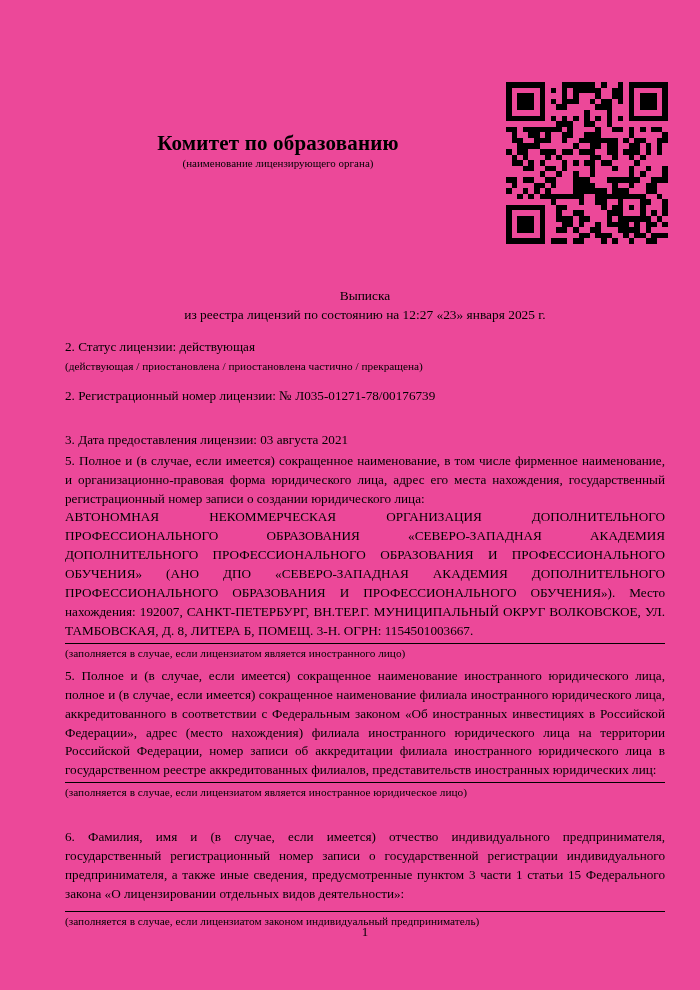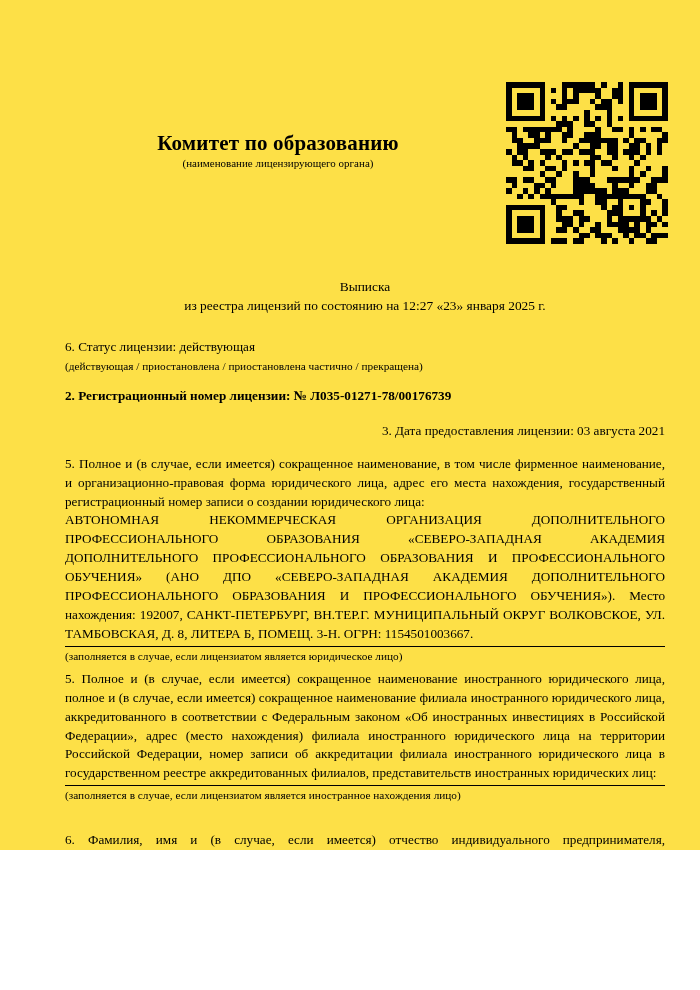--- a/index.html
+++ b/index.html
@@ -2,44 +2,44 @@
 <html lang="ru"><head>
 <meta charset="utf-8">
 <style>
   html,body{margin:0;padding:0;background:#ffffff;}
   body{
     width:700px;height:990px;
     font-family:"Liberation Serif","DejaVu Serif",serif;
     color:#000;
     -webkit-font-smoothing:antialiased;
   }
-  .page{position:relative;width:700px;height:850px;background:#fde047;overflow:hidden;}
+  .page{position:relative;width:700px;height:990px;background:#ec4899;overflow:hidden;}
 
   
   .org-block{position:absolute;left:0;top:131px;width:556px;text-align:center;}
   .org-name{font-size:21px;font-weight:700;line-height:24px;letter-spacing:.2px;}
   .org-caption{font-size:11px;line-height:13px;margin-top:2px;}
 
   .qr{position:absolute;left:506px;top:82px;width:162px;height:162px;}
 
   
-  .doc-title{position:absolute;left:65px;top:277px;width:600px;text-align:center;
+  .doc-title{position:absolute;left:65px;top:286px;width:600px;text-align:center;
     font-size:13.4px;line-height:19px;}
 
   
   .items{position:absolute;left:65px;top:338px;width:600px;font-size:13.2px;line-height:18.9px;}
   .item{margin:0;}
   .item-text{white-space:normal;}
   .just{text-align:justify;}
   .fill-note{font-size:11.3px;line-height:15px;padding-top:2px;text-align:left;}
   .rule{border-top:1.4px solid #000;margin-top:2px;height:0;}
 
   #item1{margin-bottom:13px;}
-  #item2{margin-bottom:16px;font-weight:bold;}
-  #item3{margin-bottom:14px;text-align:right;}
+  #item2{margin-bottom:25px;}
+  #item3{margin-bottom:2px;}
   #item4{margin-bottom:6px;}
   #item5{margin-bottom:28px;}
   #item6 .rule{margin-top:7px;}
 
   .page-num{position:absolute;left:65px;top:924px;width:600px;text-align:center;font-size:13px;}
 </style>
 </head>
 <body>
 
 <div class="page">
@@ -462,43 +462,43 @@
     </svg>
 
   <div class="doc-title">
     <div>Выписка</div>
     <div>из реестра лицензий по состоянию на 12:27 «23» января 2025 г.</div>
   </div>
 
   <div class="items">
 
     <div class="item" id="item1">
-      <div class="item-text">6. Статус лицензии: действующая</div>
+      <div class="item-text">2. Статус лицензии: действующая</div>
       <div class="fill-note">(действующая / приостановлена / приостановлена частично / прекращена)</div>
     </div>
 
     <div class="item" id="item2">
       <div class="item-text">2. Регистрационный номер лицензии: № Л035-01271-78/00176739</div>
     </div>
 
     <div class="item" id="item3">
       <div class="item-text">3. Дата предоставления лицензии: 03 августа 2021</div>
     </div>
 
     <div class="item" id="item4">
       <div class="item-text just">5. Полное и (в случае, если имеется) сокращенное наименование, в том числе фирменное наименование, и организационно-правовая форма юридического лица, адрес его места нахождения, государственный регистрационный номер записи о создании юридического лица:</div>
       <div class="item-text just">АВТОНОМНАЯ НЕКОММЕРЧЕСКАЯ ОРГАНИЗАЦИЯ ДОПОЛНИТЕЛЬНОГО ПРОФЕССИОНАЛЬНОГО ОБРАЗОВАНИЯ «СЕВЕРО-ЗАПАДНАЯ АКАДЕМИЯ ДОПОЛНИТЕЛЬНОГО ПРОФЕССИОНАЛЬНОГО ОБРАЗОВАНИЯ И ПРОФЕССИОНАЛЬНОГО ОБУЧЕНИЯ» (АНО ДПО «СЕВЕРО-ЗАПАДНАЯ АКАДЕМИЯ ДОПОЛНИТЕЛЬНОГО ПРОФЕССИОНАЛЬНОГО ОБРАЗОВАНИЯ И ПРОФЕССИОНАЛЬНОГО ОБУЧЕНИЯ»). Место нахождения: 192007, САНКТ-ПЕТЕРБУРГ, ВН.ТЕР.Г. МУНИЦИПАЛЬНЫЙ ОКРУГ ВОЛКОВСКОЕ, УЛ. ТАМБОВСКАЯ, Д. 8, ЛИТЕРА Б, ПОМЕЩ. 3-Н. ОГРН: 1154501003667.</div>
       <div class="rule"></div>
-      <div class="fill-note">(заполняется в случае, если лицензиатом является юридическое лицо)</div>
+      <div class="fill-note">(заполняется в случае, если лицензиатом является иностранного лицо)</div>
     </div>
 
     <div class="item" id="item5">
       <div class="item-text just">5. Полное и (в случае, если имеется) сокращенное наименование иностранного юридического лица, полное и (в случае, если имеется) сокращенное наименование филиала иностранного юридического лица, аккредитованного в соответствии с Федеральным законом «Об иностранных инвестициях в Российской Федерации», адрес (место нахождения) филиала иностранного юридического лица на территории Российской Федерации, номер записи об аккредитации филиала иностранного юридического лица в государственном реестре аккредитованных филиалов, представительств иностранных юридических лиц:</div>
       <div class="rule"></div>
-      <div class="fill-note">(заполняется в случае, если лицензиатом является иностранное нахождения лицо)</div>
+      <div class="fill-note">(заполняется в случае, если лицензиатом является иностранное юридическое лицо)</div>
     </div>
 
     <div class="item" id="item6">
       <div class="item-text just">6. Фамилия, имя и (в случае, если имеется) отчество индивидуального предпринимателя, государственный регистрационный номер записи о государственной регистрации индивидуального предпринимателя, а также иные сведения, предусмотренные пунктом 3 части 1 статьи 15 Федерального закона «О лицензировании отдельных видов деятельности»:</div>
       <div class="rule"></div>
       <div class="fill-note">(заполняется в случае, если лицензиатом законом индивидуальный предприниматель)</div>
     </div>
 
   </div>
 

